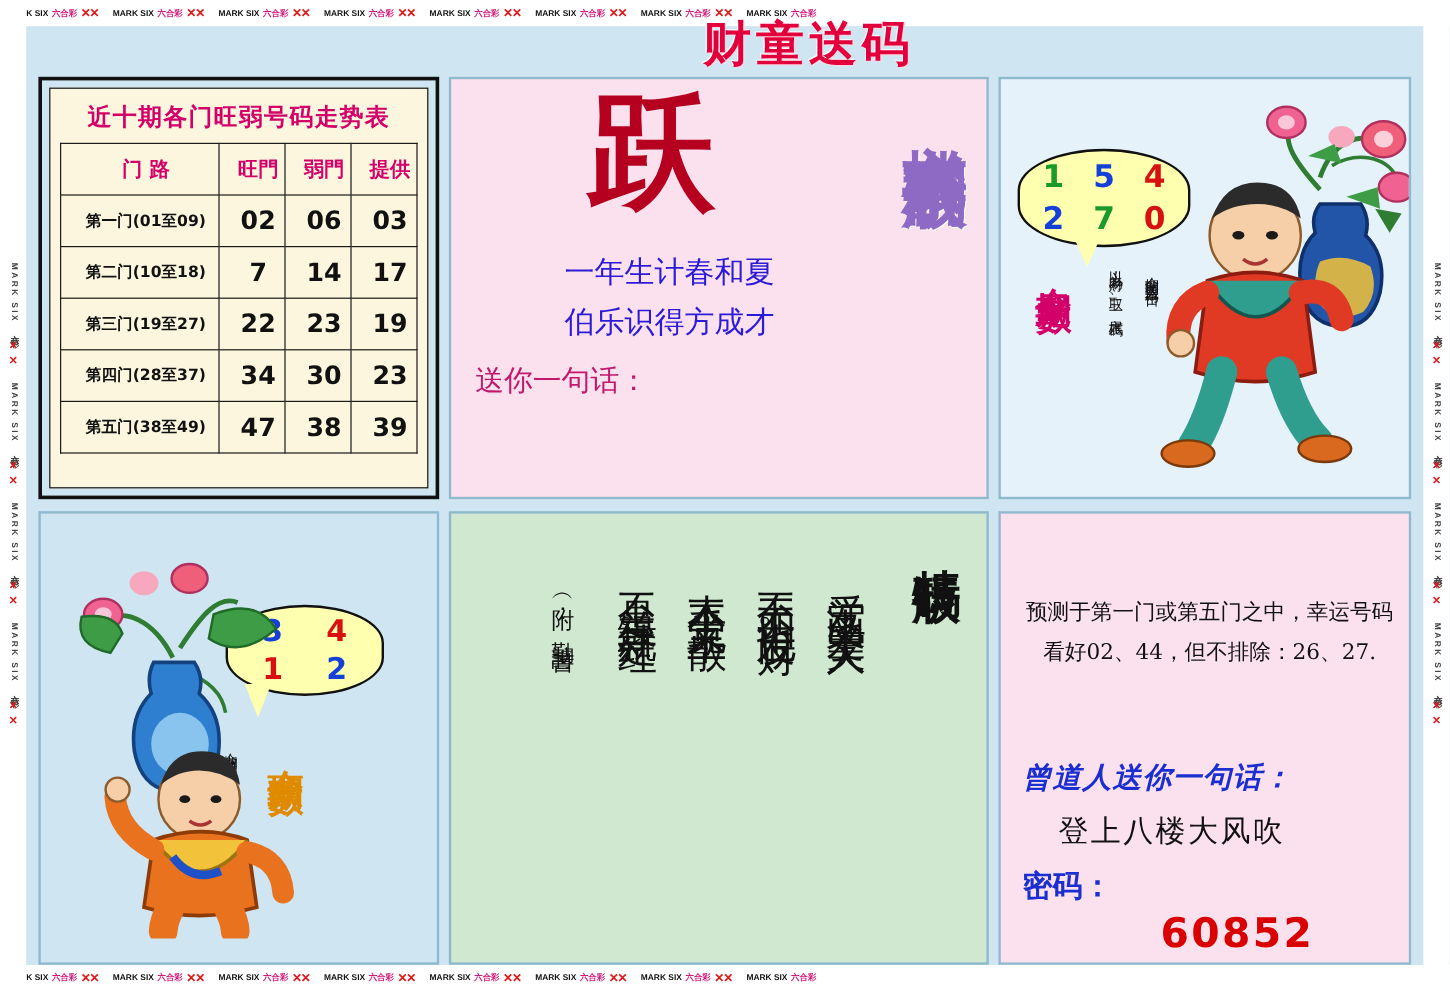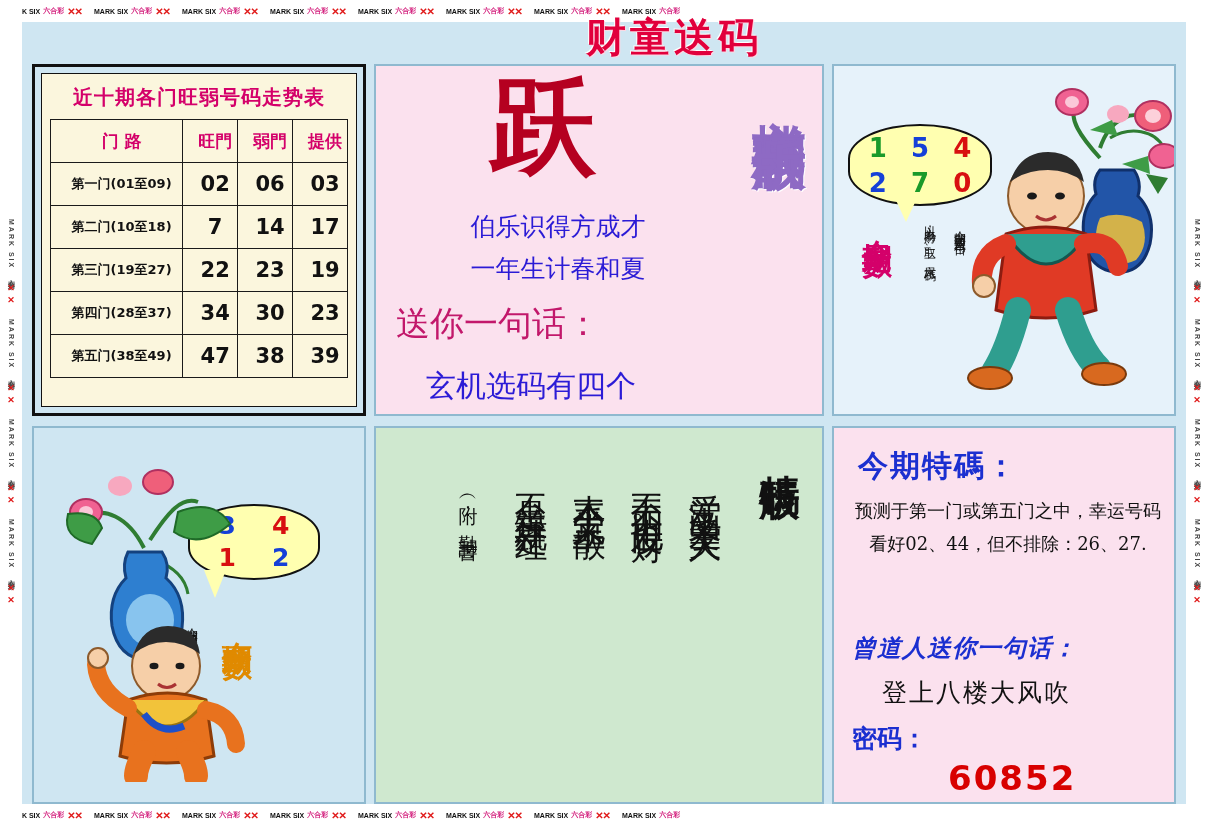--- a/index.html
+++ b/index.html
@@ -110,21 +110,21 @@
   }
   .poem{
     position:absolute;left:42px;top:140px;width:280px;
     text-align:center;color:#2b1bd6;
     font-family:"DejaVu Serif","Liberation Serif",serif;
     font-size:25px;line-height:42px;
   }
   .give-line{
     position:absolute;left:20px;top:235px;width:300px;
     color:#c2186b;font-family:"DejaVu Serif","Liberation Serif",serif;
-    font-size:34px;
+    font-size:24px;
   }
   .pick-line{
     position:absolute;left:50px;top:300px;width:330px;
     color:#2b1bd6;font-family:"DejaVu Serif","Liberation Serif",serif;
     font-size:30px;
   }
   .vert-title{
     position:absolute;right:6px;top:10px;
     writing-mode:vertical-rl;text-orientation:upright;
     font-family:"DejaVu Serif","Liberation Serif",serif;
@@ -255,21 +255,21 @@
     position:absolute;left:48px;top:248px;
     font-family:"DejaVu Serif","Liberation Serif",serif;
     font-size:25px;color:#111;letter-spacing:2px;
   }
   .rb-pw-label{
     position:absolute;left:18px;top:294px;
     font-family:"DejaVu Serif","Liberation Serif",serif;
     font-size:25px;font-weight:bold;color:#1b2fd0;
   }
   .rb-pw{
-    position:absolute;left:114px;top:330px;
+    position:absolute;left:133px;top:330px;
     font-family:"DejaVu Sans","Liberation Sans",sans-serif;
     font-size:34px;font-weight:bold;color:#d80000;letter-spacing:2px;
   }
 </style>
 </head>
 <body>
 
 <div id="page">
 
   <div class="border-strip strip-top">
@@ -421,25 +421,24 @@
               <td class="num">39</td>
             </tr>
           </tbody>
         </table>
       </div>
     </div>
 
     <div class="panel center-top">
       <div class="big-char">跃</div>
       <div class="poem">
+        <div>一年生计春和夏</div>
         <div>伯乐识得方成才</div>
-        <div>一年生计春和夏</div>
       </div>
       <div class="give-line">送你一句话：</div>
-      <div class="pick-line">玄机选码有四个</div>
       <div class="vert-title">玄機字剖析版</div>
     </div>
 
     <div class="panel right-top">
       <div class="bubble b1">
         <div class="nums">
           <span class="n g">1</span>
           <span class="n b">5</span>
           <span class="n r">4</span>
           <span class="n b">2</span>
@@ -545,21 +544,20 @@
     <div class="panel center-bottom">
       <div class="tema-title">特碼版</div>
       <div class="vpoem vp1">爱江山又爱美人，</div>
       <div class="vpoem vp2">不三不四也发财。</div>
       <div class="vpoem vp3">木不受克土不散，</div>
       <div class="vpoem vp4">不是兰绿就是红。</div>
       <div class="vfu">（附：勤詩書）</div>
     </div>
 
     <div class="panel right-bottom">
-      <div class="rb-title">今期特碼：</div>
       <div class="rb-body">预测于第一门或第五门之中，幸运号码看好02、44，但不排除：26、27.</div>
       <div class="rb-sub">曾道人送你一句话：</div>
       <div class="rb-saying">登上八楼大风吹</div>
       <div class="rb-pw-label">密码：</div>
       <div class="rb-pw">60852</div>
     </div>
 
   </div>
 </div>
 

